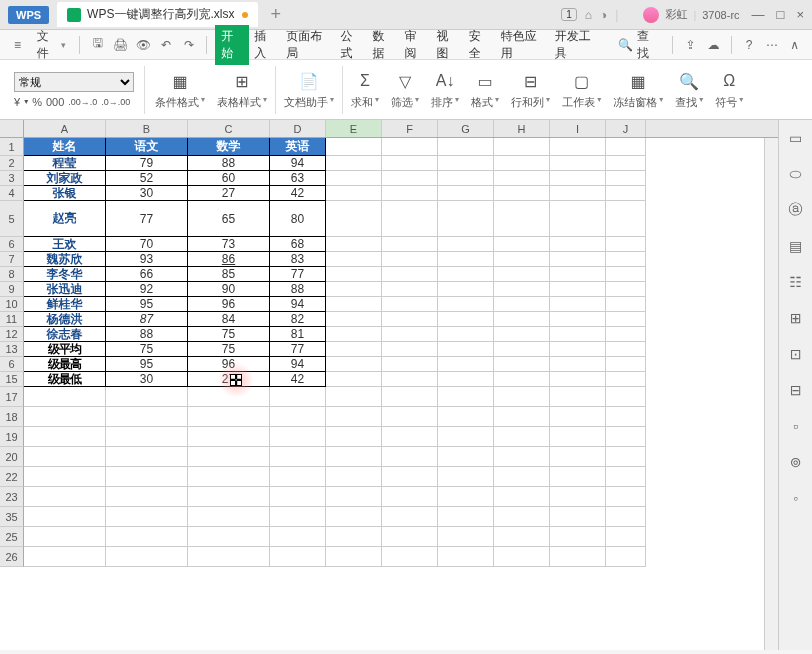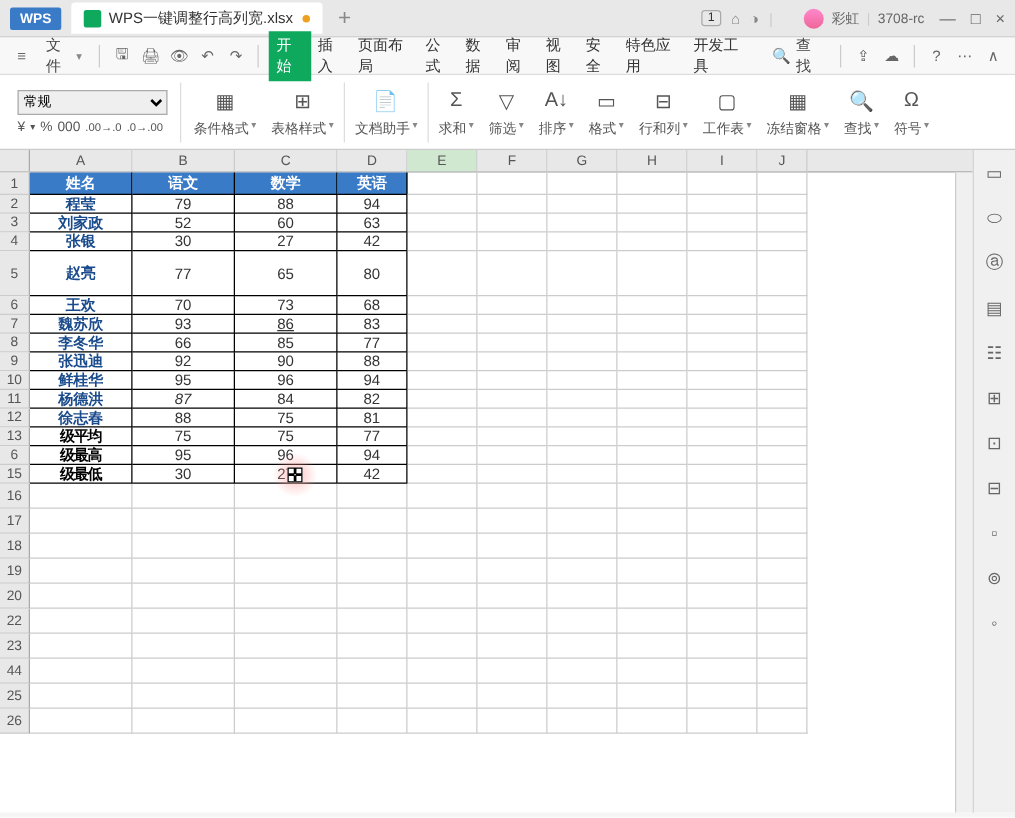--- a/index.html
+++ b/index.html
@@ -438,33 +438,20 @@
           <div class="cell data-cell" style="width: 82px; height: 15px;">27</div>
           <div class="cell data-cell" style="width: 56px; height: 15px;">42</div>
           <div class="cell" style="width: 56px; height: 15px;"></div>
           <div class="cell" style="width: 56px; height: 15px;"></div>
           <div class="cell" style="width: 56px; height: 15px;"></div>
           <div class="cell" style="width: 56px; height: 15px;"></div>
           <div class="cell" style="width: 56px; height: 15px;"></div>
           <div class="cell" style="width: 40px; height: 15px;"></div>
         </div>
         <div class="row" style="height: 20px;">
-          <div class="row-head" style="height: 20px;">16</div>
-          <div class="cell" style="width: 82px; height: 20px;"></div>
-          <div class="cell" style="width: 82px; height: 20px;"></div>
-          <div class="cell" style="width: 82px; height: 20px;"></div>
-          <div class="cell" style="width: 56px; height: 20px;"></div>
-          <div class="cell" style="width: 56px; height: 20px;"></div>
-          <div class="cell" style="width: 56px; height: 20px;"></div>
-          <div class="cell" style="width: 56px; height: 20px;"></div>
-          <div class="cell" style="width: 56px; height: 20px;"></div>
-          <div class="cell" style="width: 56px; height: 20px;"></div>
-          <div class="cell" style="width: 40px; height: 20px;"></div>
-        </div>
-        <div class="row" style="height: 20px;">
           <div class="row-head" style="height: 20px;">17</div>
           <div class="cell" style="width: 82px; height: 20px;"></div>
           <div class="cell" style="width: 82px; height: 20px;"></div>
           <div class="cell" style="width: 82px; height: 20px;"></div>
           <div class="cell" style="width: 56px; height: 20px;"></div>
           <div class="cell" style="width: 56px; height: 20px;"></div>
           <div class="cell" style="width: 56px; height: 20px;"></div>
           <div class="cell" style="width: 56px; height: 20px;"></div>
           <div class="cell" style="width: 56px; height: 20px;"></div>
           <div class="cell" style="width: 56px; height: 20px;"></div>
@@ -529,21 +516,21 @@
           <div class="cell" style="width: 82px; height: 20px;"></div>
           <div class="cell" style="width: 56px; height: 20px;"></div>
           <div class="cell" style="width: 56px; height: 20px;"></div>
           <div class="cell" style="width: 56px; height: 20px;"></div>
           <div class="cell" style="width: 56px; height: 20px;"></div>
           <div class="cell" style="width: 56px; height: 20px;"></div>
           <div class="cell" style="width: 56px; height: 20px;"></div>
           <div class="cell" style="width: 40px; height: 20px;"></div>
         </div>
         <div class="row" style="height: 20px;">
-          <div class="row-head" style="height: 20px;">44</div>
+          <div class="row-head" style="height: 20px;">35</div>
           <div class="cell" style="width: 82px; height: 20px;"></div>
           <div class="cell" style="width: 82px; height: 20px;"></div>
           <div class="cell" style="width: 82px; height: 20px;"></div>
           <div class="cell" style="width: 56px; height: 20px;"></div>
           <div class="cell" style="width: 56px; height: 20px;"></div>
           <div class="cell" style="width: 56px; height: 20px;"></div>
           <div class="cell" style="width: 56px; height: 20px;"></div>
           <div class="cell" style="width: 56px; height: 20px;"></div>
           <div class="cell" style="width: 56px; height: 20px;"></div>
           <div class="cell" style="width: 40px; height: 20px;"></div>

